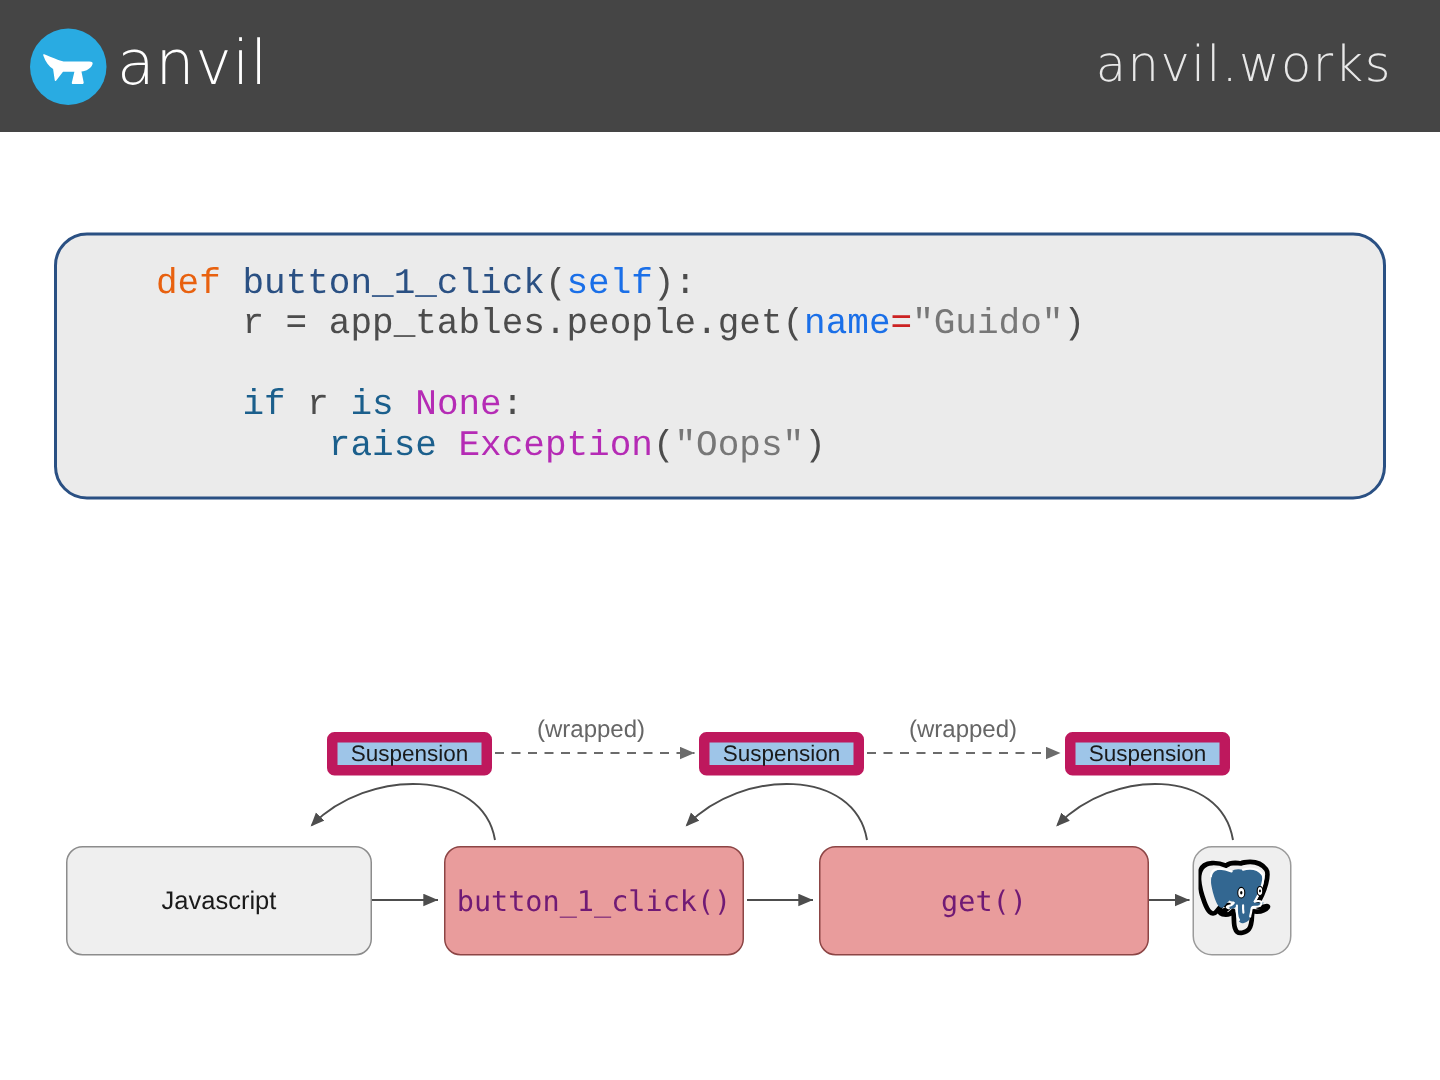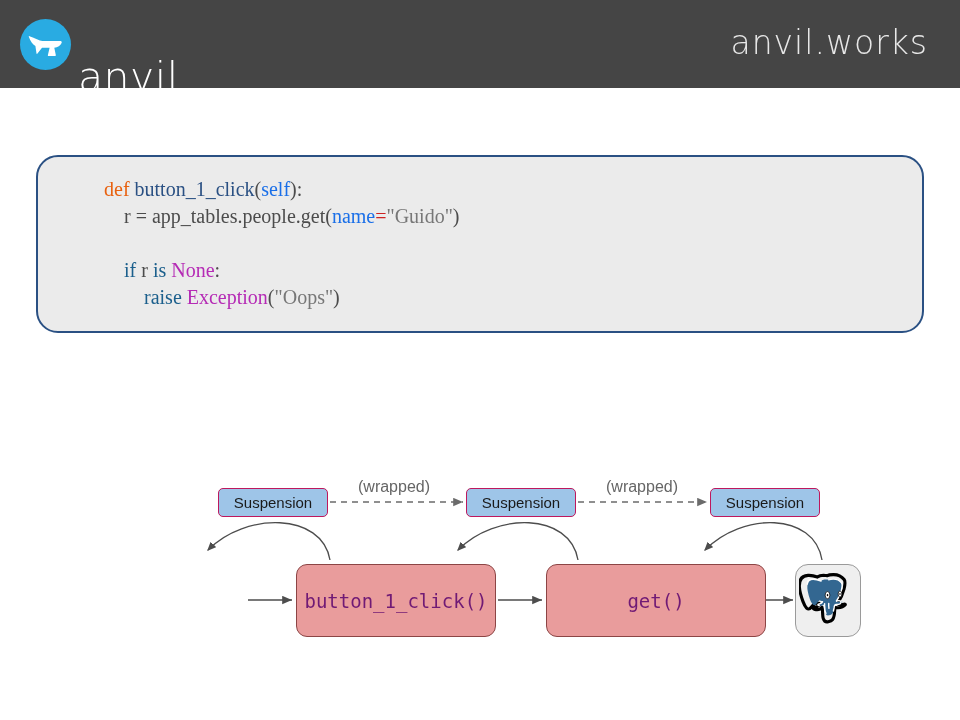--- a/index.html
+++ b/index.html
@@ -40,21 +40,20 @@
     width: 35px; height: 24px;
   }
   #brand-wordmark {
     position: absolute;
     left: 78px; top: 18px;
     font-size: 41px;
     letter-spacing: 0.5px;
     color: #ffffff;
     font-family: "DejaVu Sans", sans-serif;
     font-weight: 300;
-    margin-top: 35px;
   }
   #site-url {
     position: absolute;
     right: 32px; top: 23px;
     font-size: 33px;
     letter-spacing: 1px;
     color: #e8e8e8;
     font-family: "DejaVu Sans", sans-serif;
     font-weight: 300;
   }
@@ -66,22 +65,22 @@
     width: 888px; height: 178px;
     box-sizing: border-box;
     background: #ebebeb;
     border: 2px solid #2a5083;
     border-radius: 22px;
   }
   #code-text {
     position: absolute;
     left: 66px; top: 19px;
     margin: 0;
-    font-family: Liberation Serif, serif;
-    font-size: 20px;
+    font-family: Liberation Mono, monospace;
+    font-size: 24px;
     line-height: 27px;
     white-space: pre;
     color: #4c4c4c;
   }
   .tok-kw       { color: #e8610f; }
   .tok-fn       { color: #2a5083; }
   .tok-self     { color: #1a6fe8; }
   .tok-plain    { color: #4c4c4c; }
   .tok-kw2      { color: #1b5f8c; }
   .tok-none     { color: #b52bb5; }
@@ -104,21 +103,21 @@
   .node-box {
     position: absolute;
     box-sizing: border-box;
     display: flex;
     align-items: center;
     justify-content: center;
     border-radius: 5px;
   }
   .susp-box {
     background: #9ec5e8;
-    border: 1px solid #be185d;
+    border: 7px solid #be185d;
     height: 29px;
     font-size: 15px;
     color: #1a1a1a;
     font-family: "Liberation Sans", sans-serif;
   }
   .lower-box {
     height: 73px;
     border-radius: 11px;
   }
   .lower-box.grey {
@@ -205,20 +204,23 @@
   <div class="node-box susp-box" style="left:466px; top:48px; width:110px;">
     <span>Suspension</span>
   </div>
   <div class="node-box susp-box" style="left:710px; top:48px; width:110px;">
     <span>Suspension</span>
   </div>
 
   <div class="wrapped-label" style="left:358px; top:38px;">(wrapped)</div>
   <div class="wrapped-label" style="left:606px; top:38px;">(wrapped)</div>
 
+  <div class="node-box lower-box grey" style="left:44px; top:124px; width:204px;">
+    <span>Javascript</span>
+  </div>
   <div class="node-box lower-box red" style="left:296px; top:124px; width:200px;">
     <span>button_1_click()</span>
   </div>
   <div class="node-box lower-box red" style="left:546px; top:124px; width:220px;">
     <span>get()</span>
   </div>
 
   <div id="pg-box" style="left:795px; top:124px; width:66px; height:73px;">
     <svg viewBox="0 0 64 64" style="position:absolute; left:3px; top:4px; width:60px; height:64px;">
       <g stroke="#000000" stroke-width="4.4" stroke-linecap="round" stroke-linejoin="round" fill="none">

